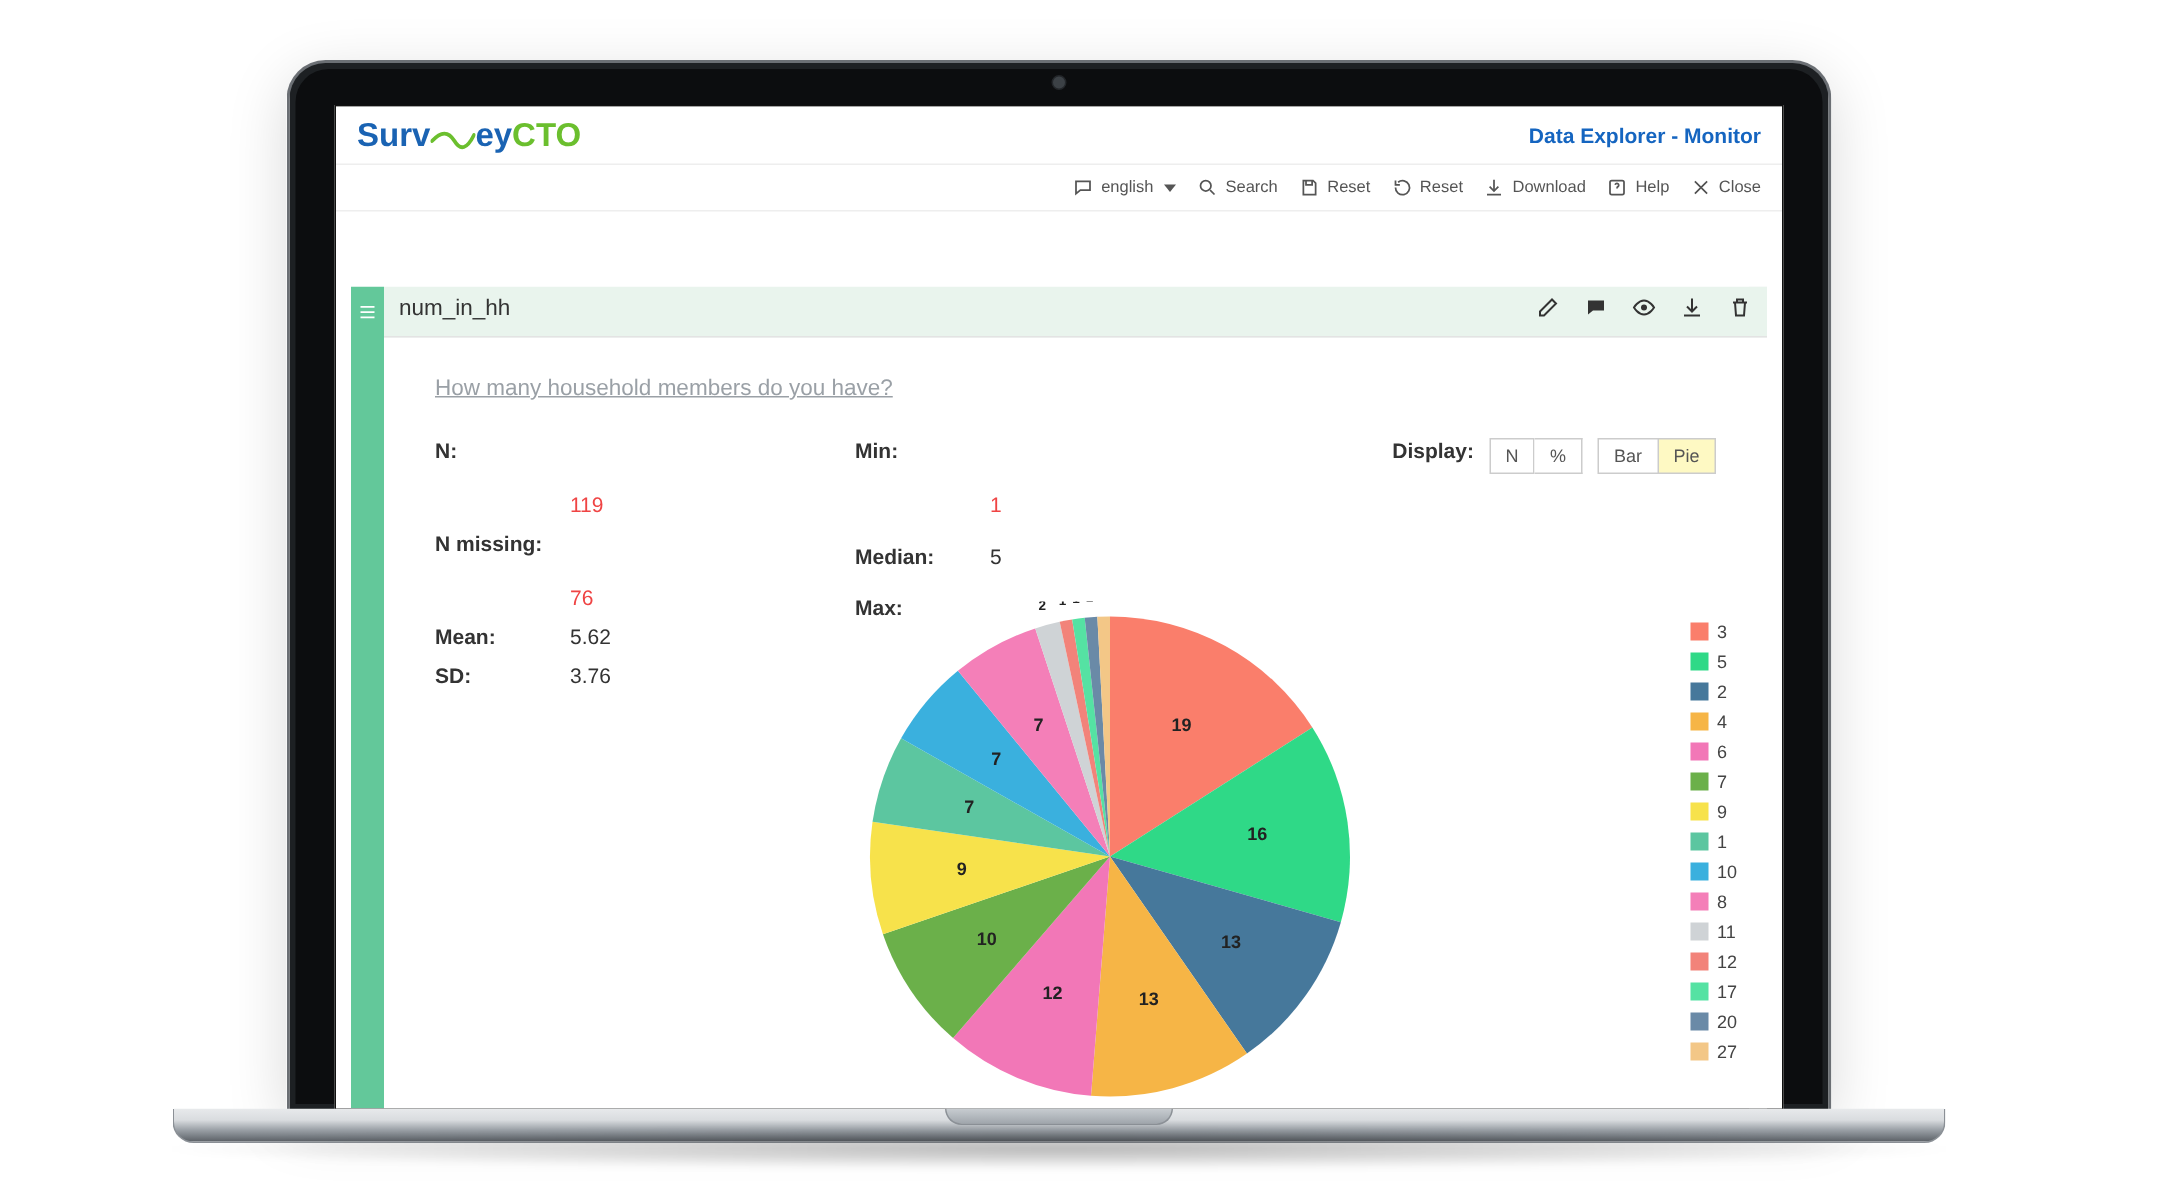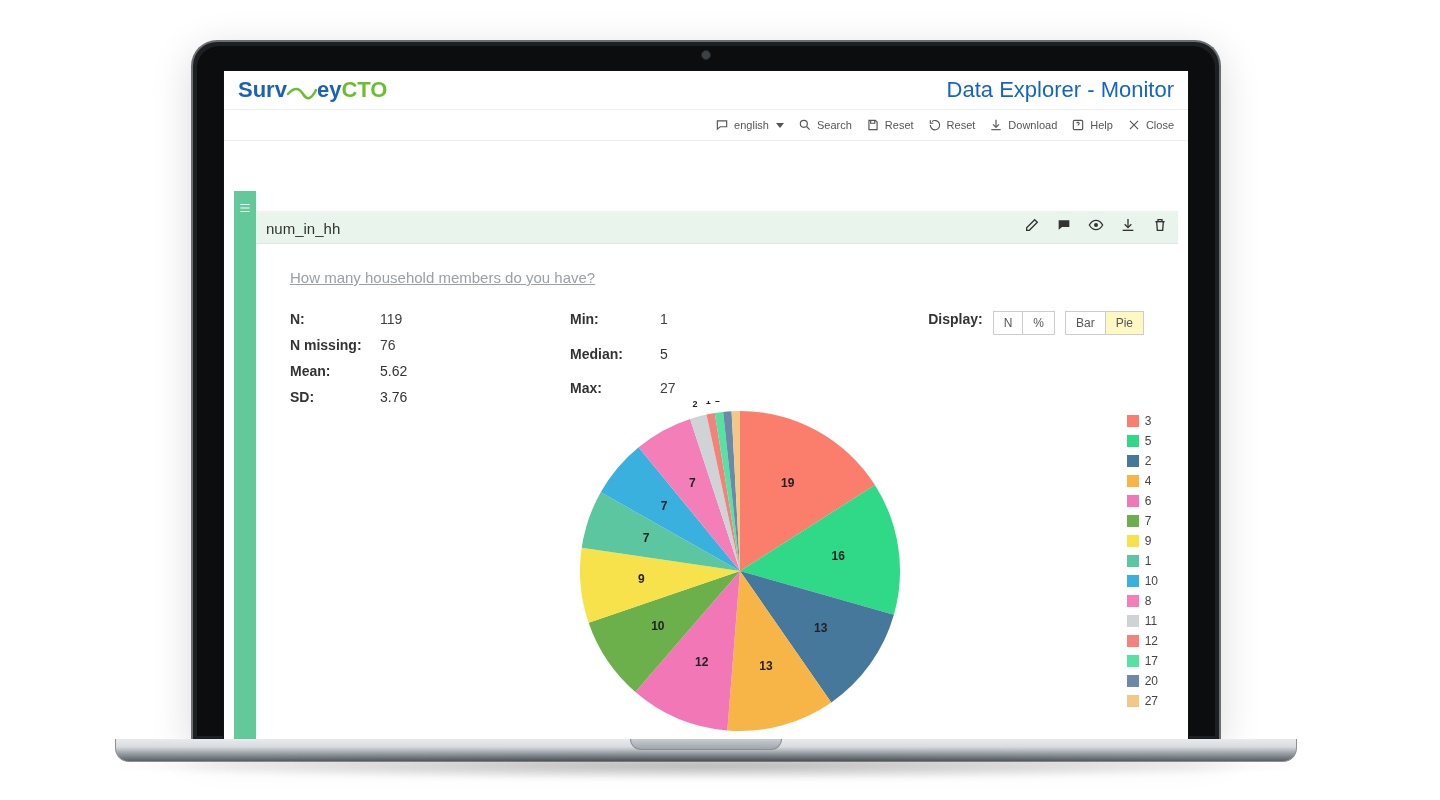--- a/index.html
+++ b/index.html
@@ -45,42 +45,42 @@
     filter:blur(2px);
   }
   
   .topbar{display:flex;align-items:center;justify-content:space-between;padding:6px 14px;border-bottom:1px solid #eee;background:#fff;}
   .logo{font-weight:700;font-size:22px;}
   .logo .surv{color:#1a63b3;font-style:normal;}
   .logo .ey{color:#1a63b3;}
   .logo .cto{color:#6bbf2e;}
   
   .swoosh{display:inline-block;vertical-align:middle;width:30px;height:18px;}
-  .topright{color:#1565c0;font-size:22px;font-weight:400;}
+  .topright{color:#1565c0;font-size:14px;font-weight:700;}
   .subbar{padding:6px 14px 10px 14px;border-bottom:1px solid #eee;}
   .subtitle{font-size:23px;color:#333;}
   .toolbar{display:flex;justify-content:flex-end;gap:14px;padding:8px 14px;font-size:11px;color:#555;border-bottom:1px solid #eee;background:#fff;}
   .toolbar .tb{display:inline-flex;align-items:center;gap:5px;cursor:pointer;color:#555;}
   .toolbar .tb svg{width:14px;height:14px;stroke:#555;fill:none;stroke-width:2;}
   .caret-down{display:inline-block;width:0;height:0;border-left:4px solid transparent;border-right:4px solid transparent;border-top:5px solid #555;margin-left:2px;}
   .content{position:absolute;left:10px;right:10px;top:120px;bottom:0;overflow:hidden;}
   .leftstrip{position:absolute;left:0;top:0;bottom:0;width:22px;background:#63c89a;}
   .leftstrip svg{position:absolute;top:10px;left:4px;stroke:#fff;fill:none;stroke-width:2;}
   .panel{position:absolute;left:22px;right:0;top:0;bottom:0;background:#fff;}
-  .panel-hdr{display:flex;align-items:flex-end;justify-content:space-between;padding:6px 10px;background:#e9f4ed;border-bottom:1px solid #e3e3e3;margin-top:20px;}
+  .panel-hdr{display:flex;align-items:flex-start;justify-content:space-between;padding:6px 10px;background:#e9f4ed;border-bottom:1px solid #e3e3e3;}
   .fieldname{font-size:15px;color:#333;}
   .hdr-actions{display:flex;gap:16px;}
   .hdr-actions span{cursor:pointer;color:#333;}
   .hdr-actions svg{width:16px;height:16px;stroke:#333;fill:none;stroke-width:2;}
   .question{padding:25px 34px;color:#9aa0a6;font-size:15px;text-decoration:underline;}
   .stats{display:flex;gap:120px;padding:0 34px 6px 34px;font-size:14px;}
   .stats dl{display:grid;grid-template-columns:90px 70px;row-gap:10px;margin:0;}
   .stats dt{font-weight:700;color:#333;margin:0;}
   .stats dd{margin:0;color:#333;}
-  .stats dd.linkish{color:#404040;}
+  .stats dd.linkish{color:#ef4444;margin-top:36px;}
   .display-ctl{margin-left:auto;display:flex;align-items:flex-start;gap:10px;font-size:14px;}
   .seggroup{display:flex;}
   .segbtn{border:1px solid #ccc;background:#fff;padding:4px 10px;font-size:12px;color:#555;cursor:pointer;}
   .segbtn.active{background:#fef9c3;}
   .seggroup .segbtn+.segbtn{border-left:none;}
   .chartwrap{position:absolute;left:34px;right:10px;top:220px;bottom:0;}
   .pie{position:absolute;left:270px;top:-10px;}
   .legend{position:absolute;right:10px;top:0;font-size:12px;color:#444;}
   .legend-row{display:flex;align-items:center;gap:6px;line-height:20px;}
   .swatch{width:12px;height:12px;display:inline-block;}

